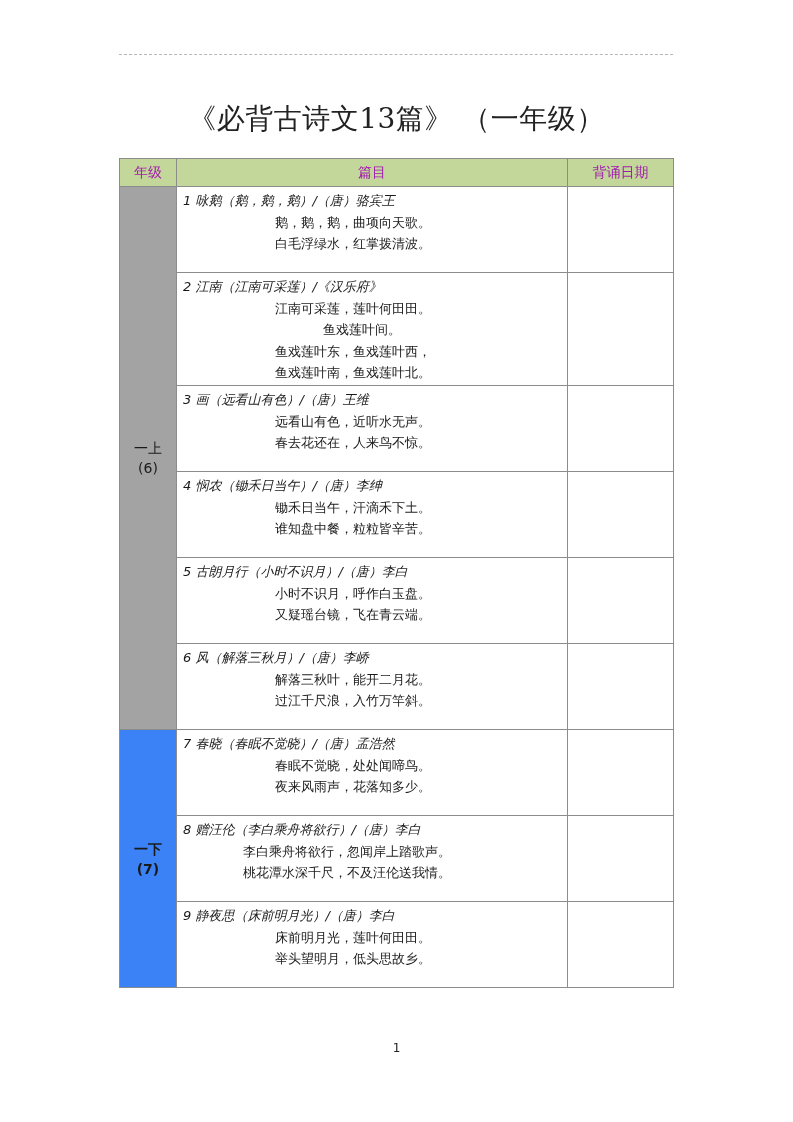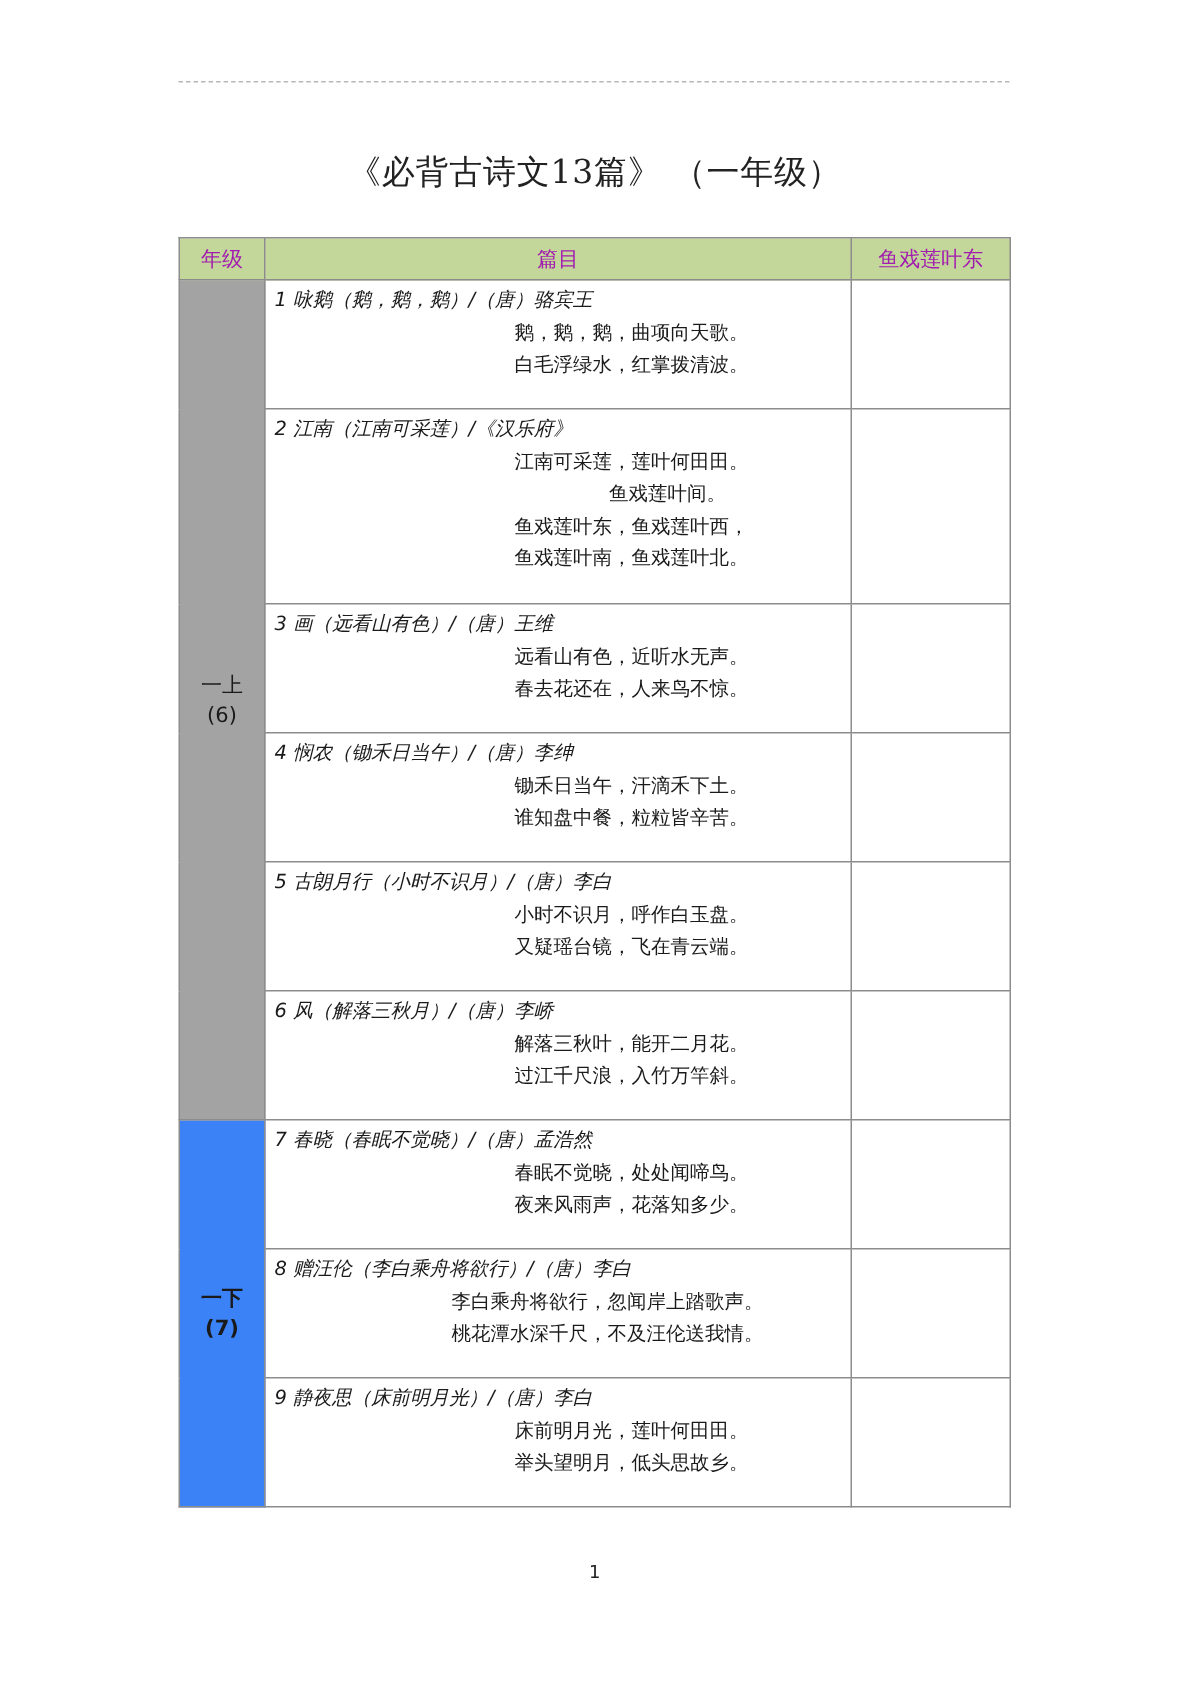--- a/index.html
+++ b/index.html
@@ -22,21 +22,21 @@
       width: 554px;
       height: 0;
       border-top: 1px dashed #b8b8b8;
     }
     .doc-title {
       position: absolute;
       left: 0;
       top: 100px;
       width: 793px;
       text-align: center;
-      font-size: 22px;
+      font-size: 28px;
       font-family: "DejaVu Serif", "Liberation Serif", serif;
       color: #222;
       letter-spacing: 0.5px;
     }
     table.poems {
       position: absolute;
       left: 119px;
       top: 158px;
       width: 555px;
       border-collapse: collapse;
@@ -72,21 +72,20 @@
       padding: 3px 0 0 6px !important;
       line-height: 21.5px;
     }
     .poem-head {
       white-space: nowrap;
       font-style: italic;
     }
     .verse {
       white-space: nowrap;
       display: block;
-      text-align: center;
     }
     .page-num {
       position: absolute;
       left: 0;
       top: 1041px;
       width: 793px;
       text-align: center;
       font-size: 12px;
       color: #222;
     }
@@ -101,39 +100,39 @@
 <table class="poems">
   <colgroup>
     <col class="c-grade">
     <col class="c-title">
     <col class="c-date">
   </colgroup>
   <thead>
     <tr>
       <th>年级</th>
       <th>篇目</th>
-      <th>鱼戏莲叶东</th>
+      <th>背诵日期</th>
     </tr>
   </thead>
   <tbody>
 
     <tr style="height:86px;">
       <td class="grade up" rowspan="6">
         <div>一上</div>
         <div>(6)</div>
       </td>
       <td class="poem-cell">
         <div class="poem-head">1 咏鹅（鹅，鹅，鹅）/（唐）骆宾王</div>
         <span class="verse" style="padding-left:92px">鹅，鹅，鹅，曲项向天歌。</span>
         <span class="verse" style="padding-left:92px">白毛浮绿水，红掌拨清波。</span>
       </td>
       <td></td>
     </tr>
 
-    <tr style="height:130px;">
+    <tr style="height:113px;">
       <td class="poem-cell">
         <div class="poem-head">2 江南（江南可采莲）/《汉乐府》</div>
         <span class="verse" style="padding-left:92px">江南可采莲，莲叶何田田。</span>
         <span class="verse" style="padding-left:140px">鱼戏莲叶间。</span>
         <span class="verse" style="padding-left:92px">鱼戏莲叶东，鱼戏莲叶西，</span>
         <span class="verse" style="padding-left:92px">鱼戏莲叶南，鱼戏莲叶北。</span>
       </td>
       <td></td>
     </tr>
 

